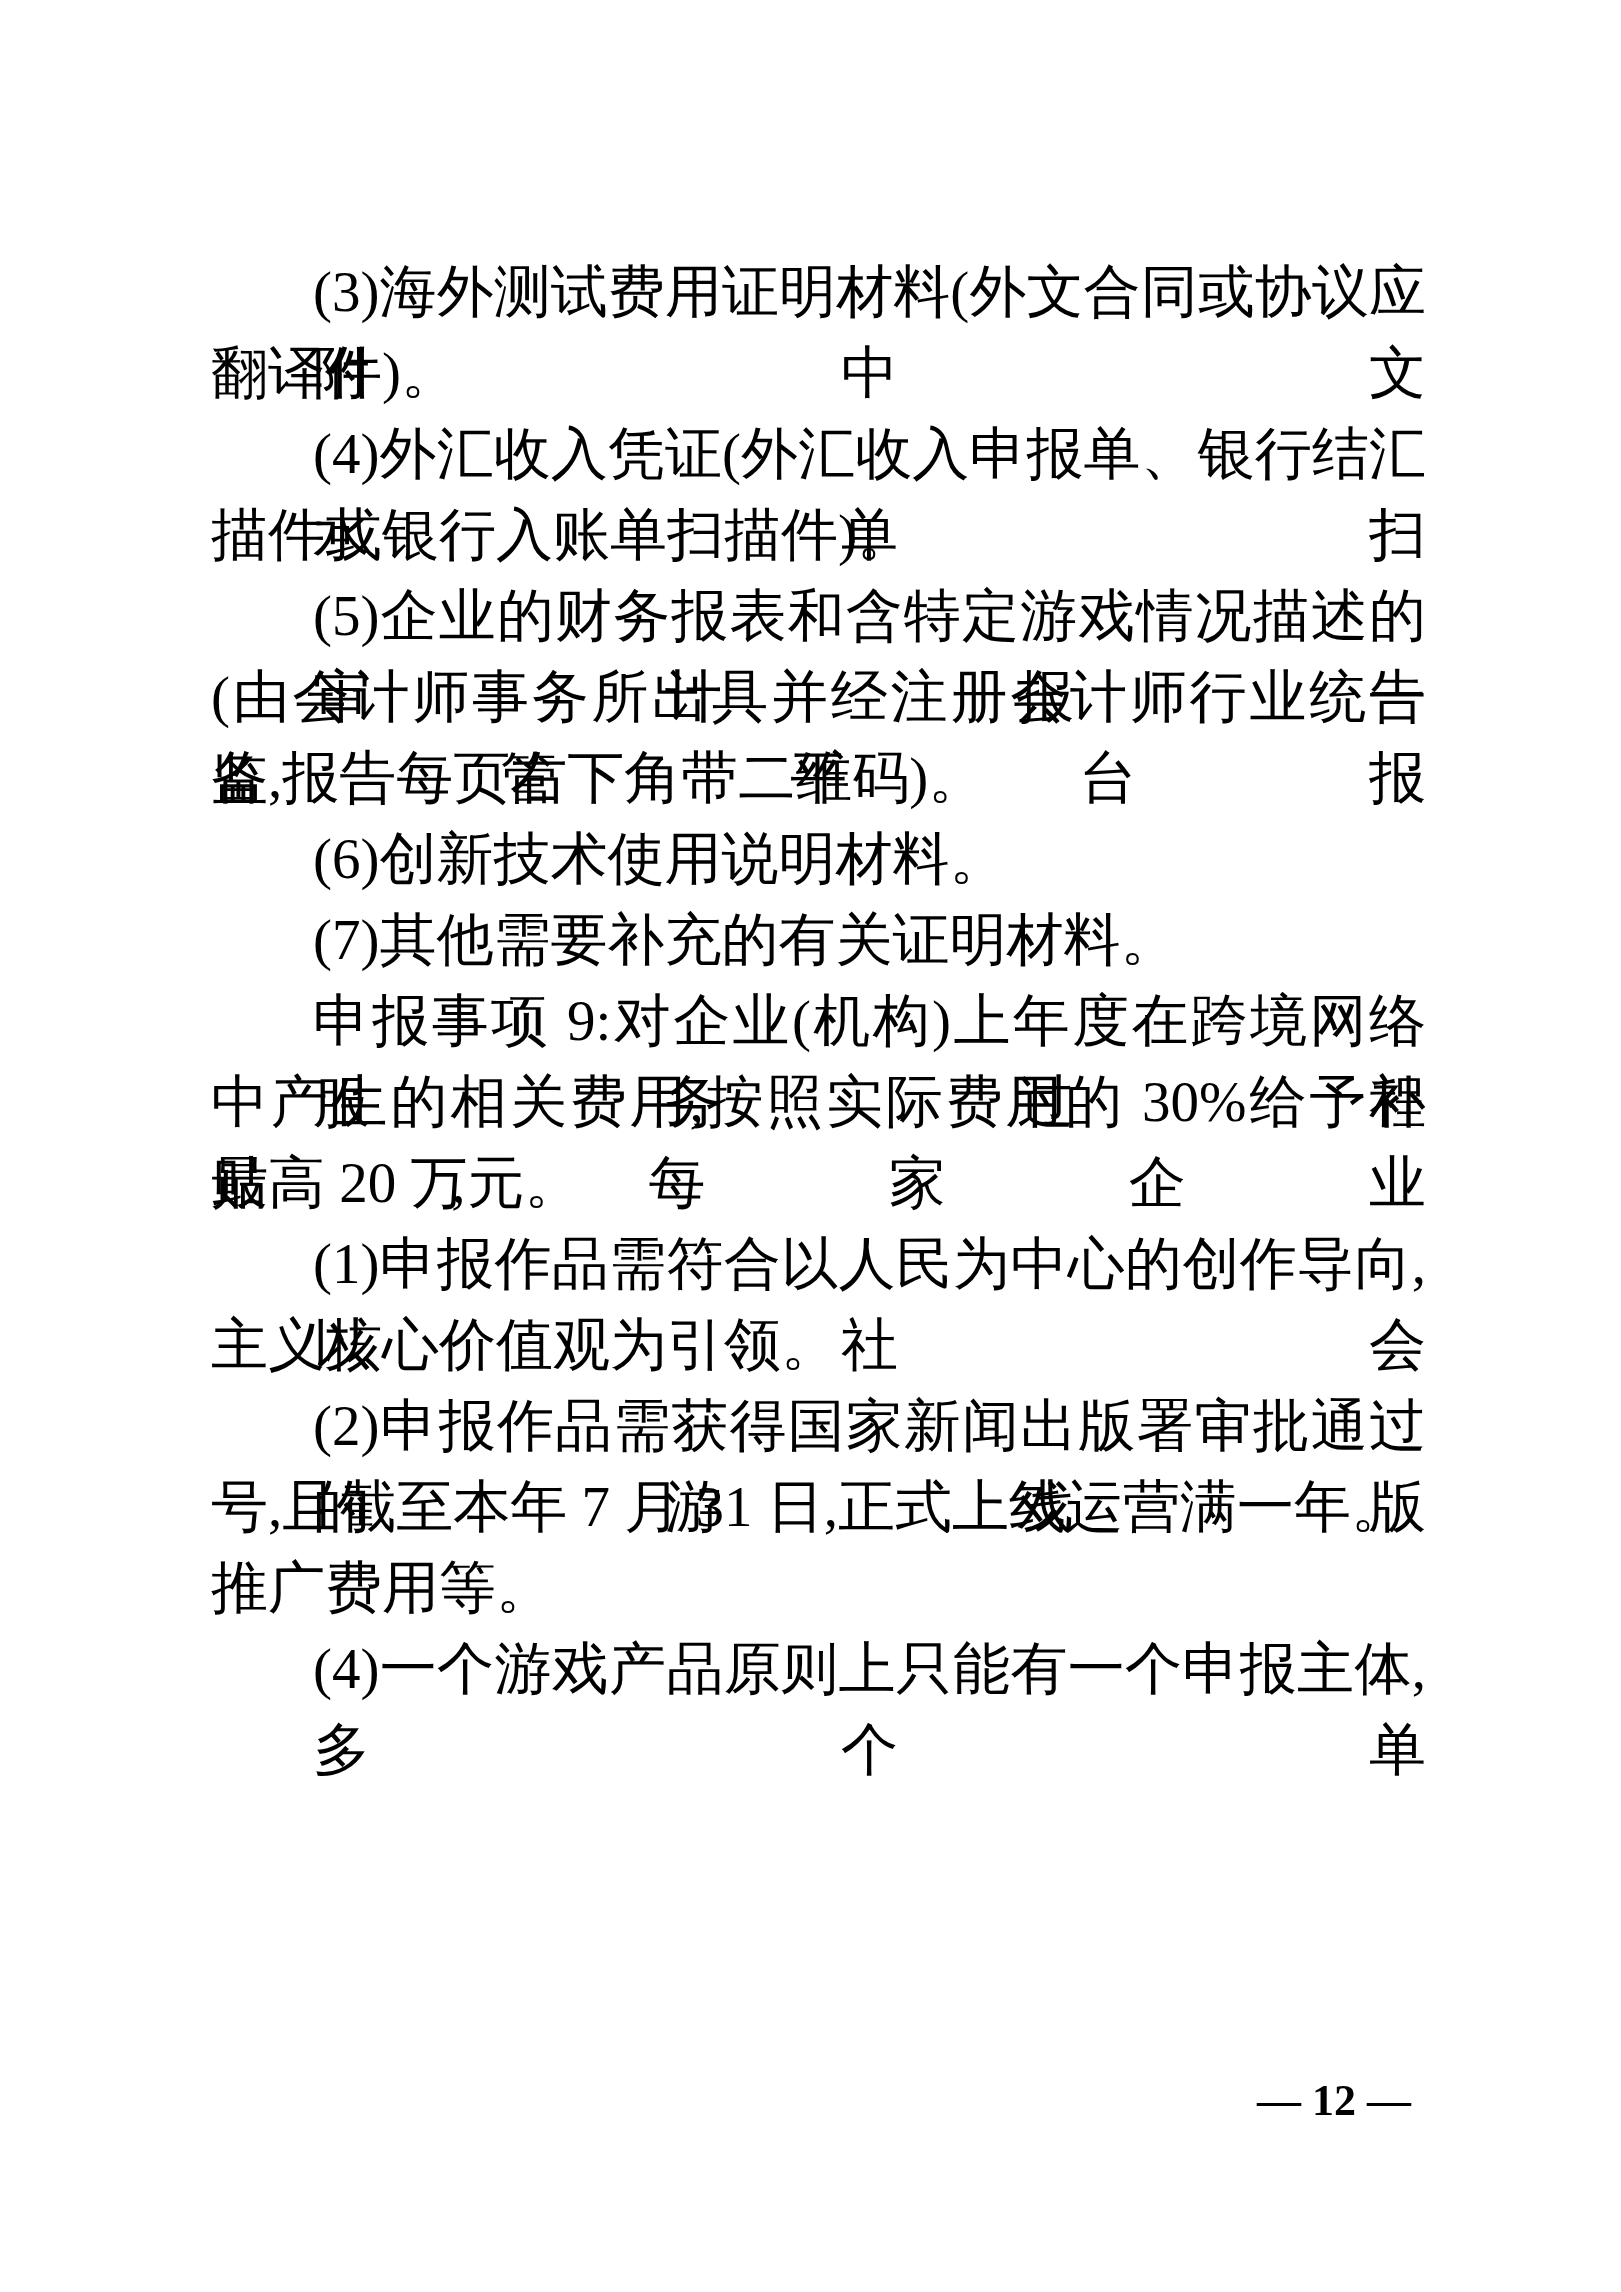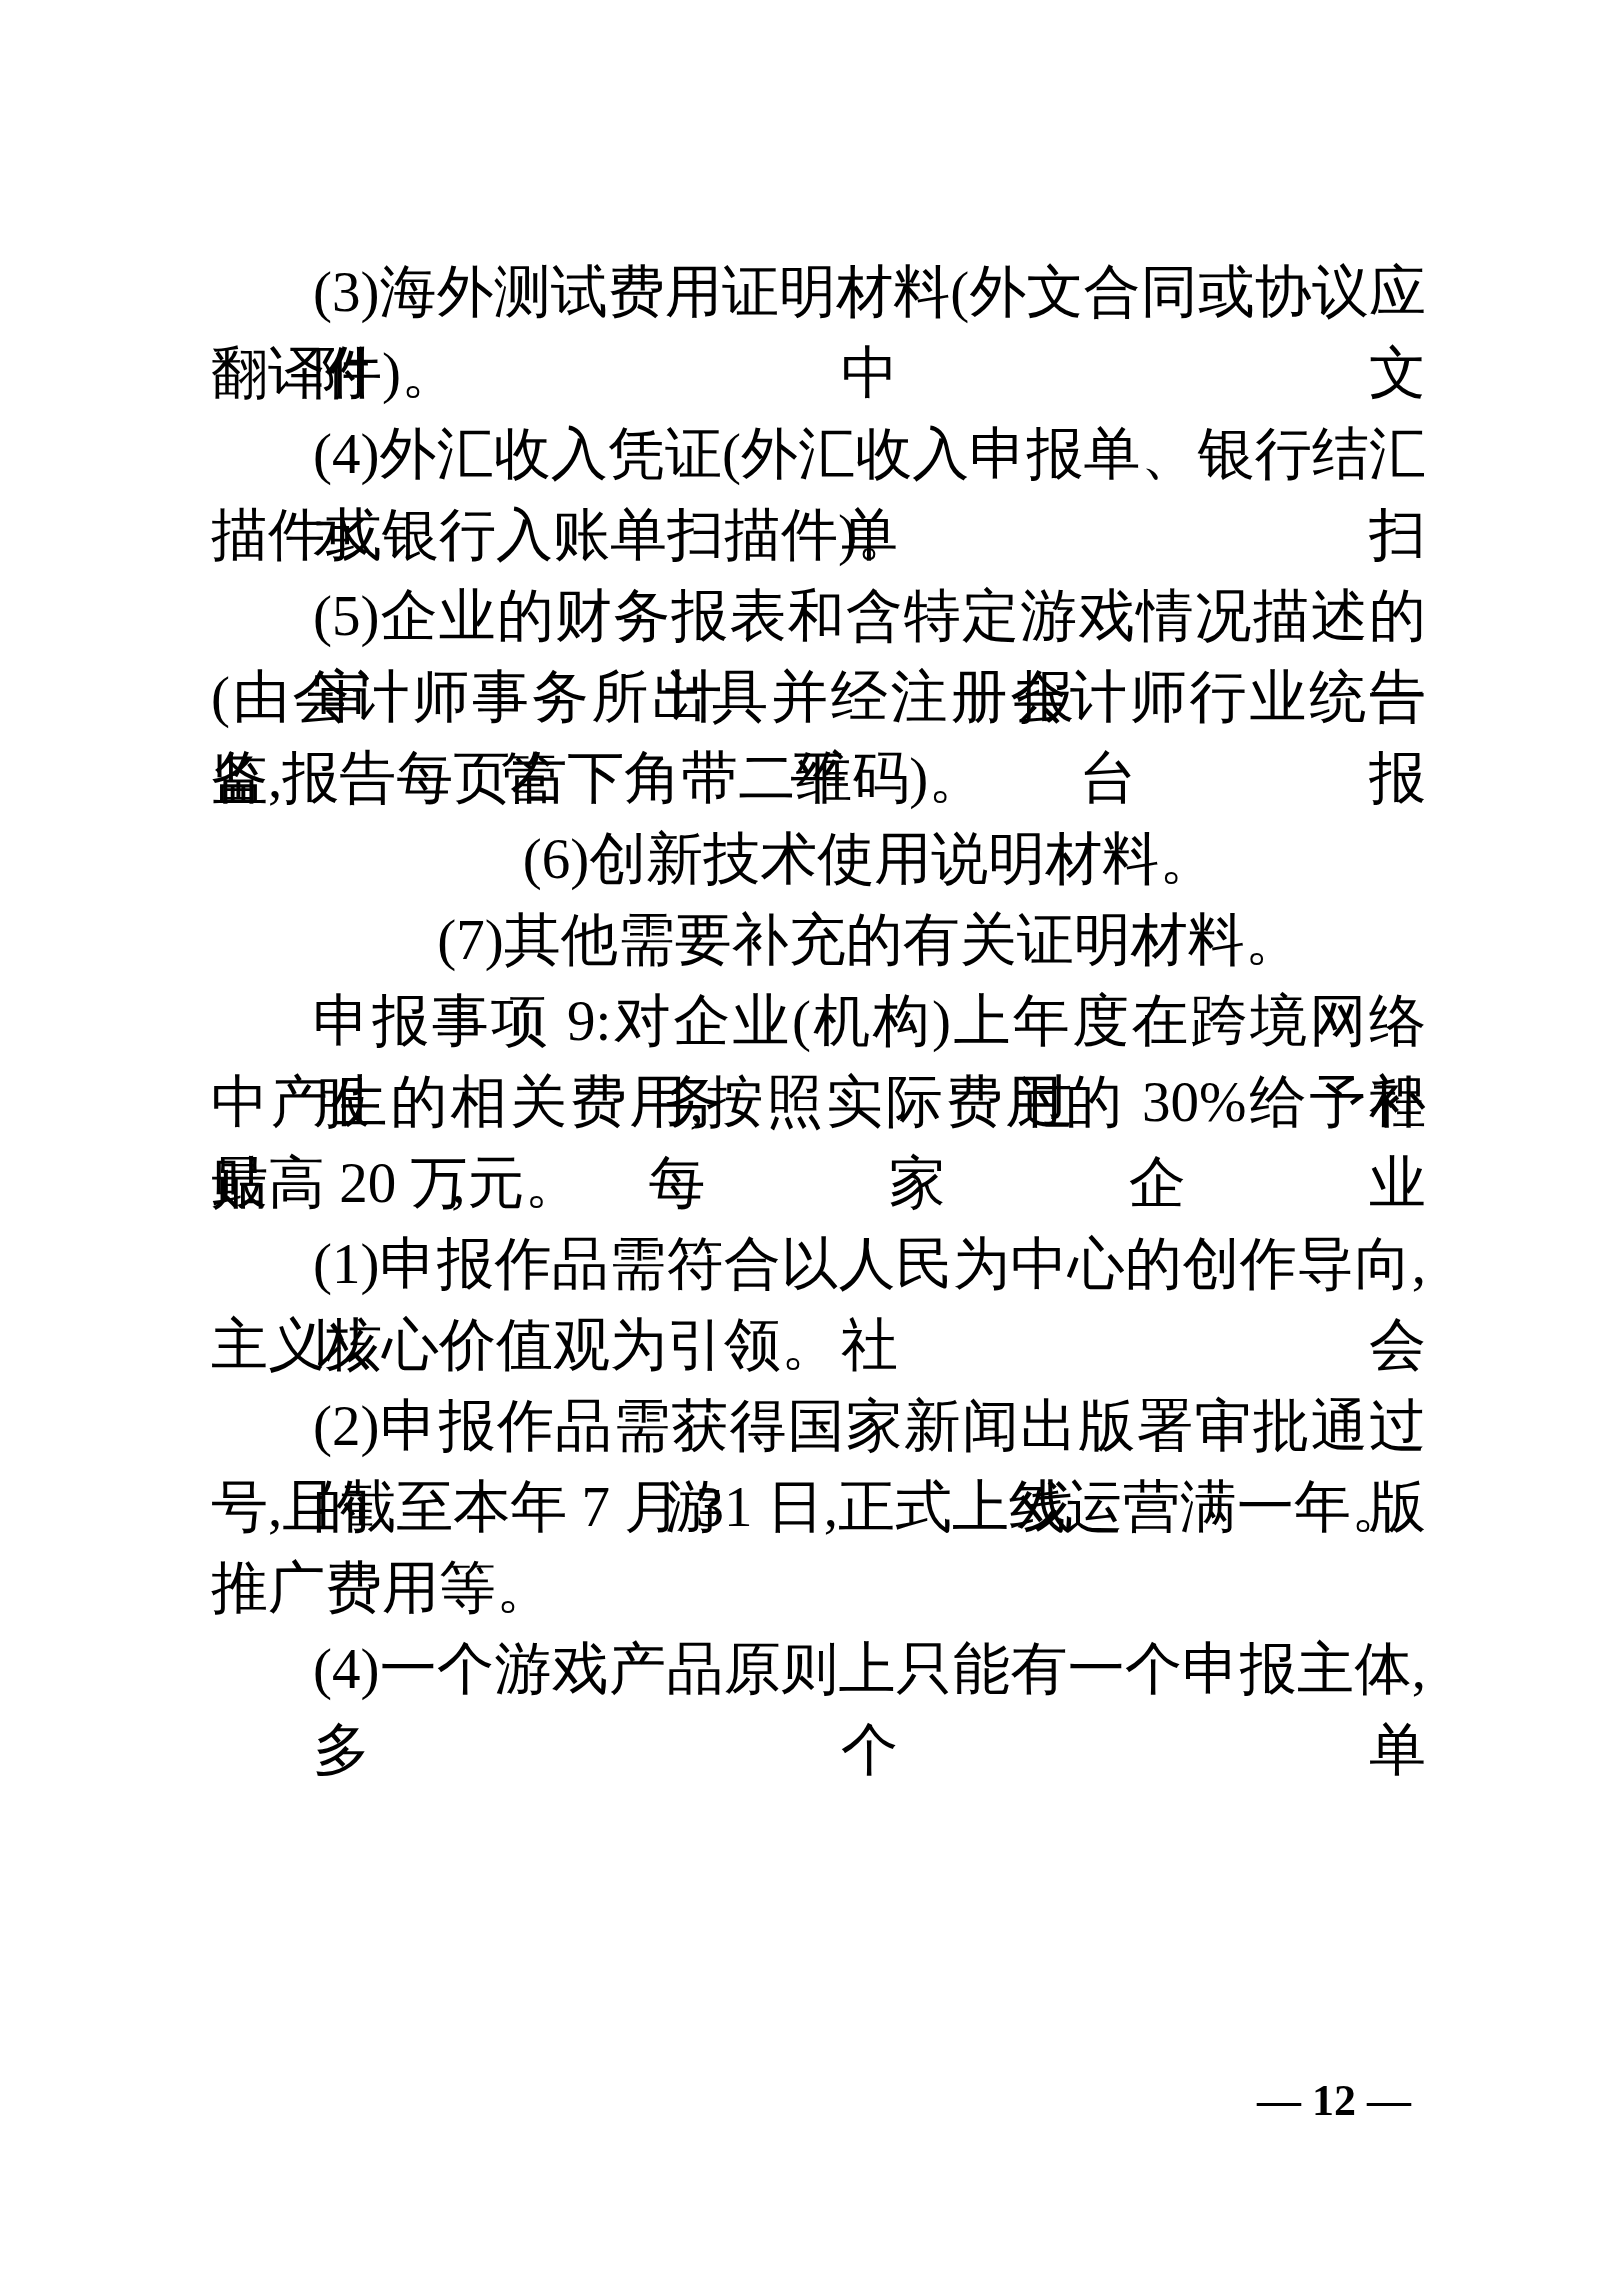--- a/index.html
+++ b/index.html
@@ -24,21 +24,20 @@
     line-height: 81px;
   }
   .line {
     height: 81px;
     white-space: nowrap;
     overflow: visible;
   }
   
   .line.indent {
     padding-left: 102px;
-    text-align: center;
   }
   
   .line.fill {
     white-space: normal;
     text-align: justify;
     text-align-last: justify;
   }
   .footer-page-number {
     position: absolute;
     top: 2076px;

